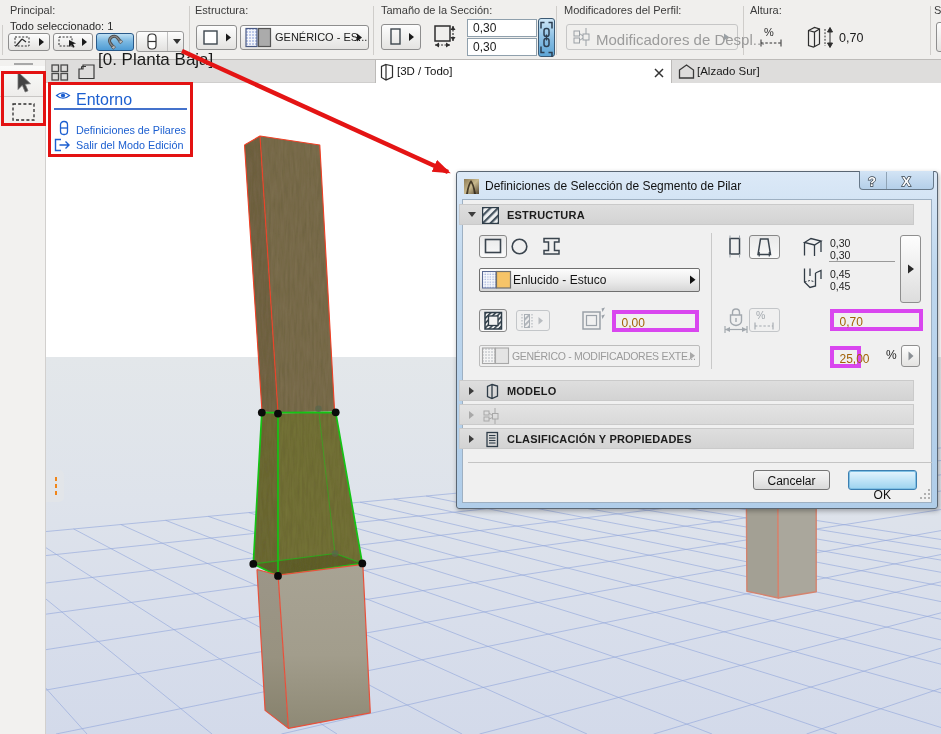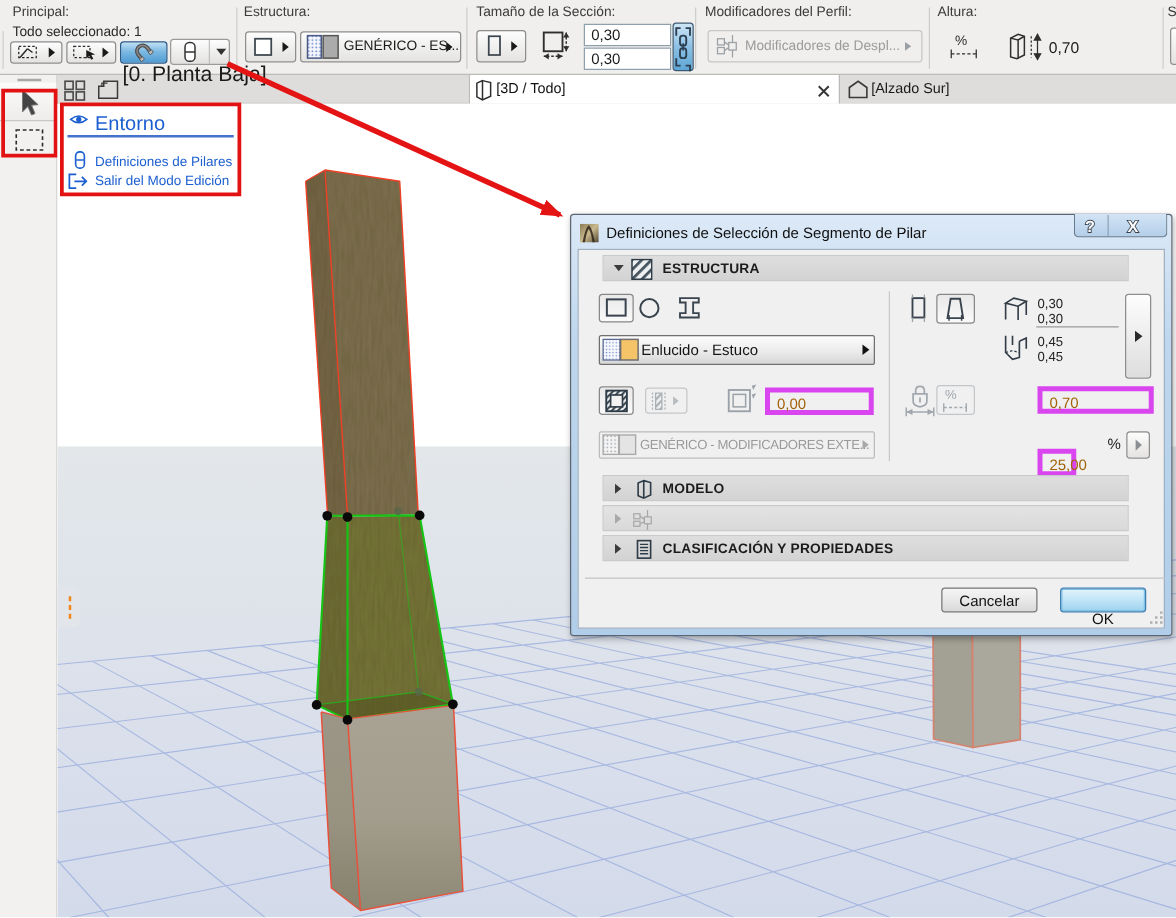--- a/index.html
+++ b/index.html
@@ -9,21 +9,21 @@
 .tbtn{position:absolute;border:1px solid #8e8e8e;border-radius:3px;
  background:linear-gradient(#fdfdfd,#f1f1f0 45%,#e4e3e1);box-sizing:border-box}
 .vsep{position:absolute;width:1px;background:#cfcdca;top:6px;height:49px}
 .fld{position:absolute;background:#fff;border:1px solid #8fa0ad;box-sizing:border-box;
  font-size:12px;color:#1a1a1a;padding:1px 0 0 5px}
 .dfld{position:absolute;background:#f0f0f0;border:4px solid #d946ef;box-sizing:border-box;
  font-size:12px;color:#a16207;padding:2px 17px 0 6px}
 .selbtn{position:absolute;border:1px solid #888;border-radius:3px;box-sizing:border-box;
  background:linear-gradient(#e9e9e9,#f2f2f2 55%,#fafafa)}
 .disbtn{position:absolute;border:1px solid #c3c6c9;border-radius:3px;box-sizing:border-box;background:#f0f0f0}
-.secbar{position:absolute;left:482px;width:421px;height:21px;
+.secbar{position:absolute;left:459px;width:455px;height:21px;
  background:linear-gradient(#dedede,#d3d3d3);border:1px solid #cacaca;box-sizing:border-box}
 .sectxt{position:absolute;left:47px;top:4px;font-size:11px;font-weight:bold;color:#1c1c1c;letter-spacing:.2px}
 .tri{position:absolute;width:0;height:0;border-left:5px solid #3c3c3c;border-top:4px solid transparent;border-bottom:4px solid transparent}
 .trid{position:absolute;width:0;height:0;border-top:5px solid #3c3c3c;border-left:4px solid transparent;border-right:4px solid transparent}
 </style></head>
 <body>
 
 <div class="abs" style="left:0;top:0;width:941px;height:59px;background:#f0efed;border-bottom:1px solid #bdbbb9"></div>
 <div class="abs lbl" style="left:10px;top:4px">Principal:</div>
 <div class="abs lbl" style="left:10px;top:20px;color:#2a2a2a">Todo seleccionado: 1</div>
@@ -118,21 +118,21 @@
 <svg class="abs" style="left:566px;top:24px" width="172" height="26" stroke="#9aa0a5" fill="none">
  <rect x="8" y="7" width="5.5" height="5"></rect>
     <rect x="8" y="14" width="5.5" height="5"></rect>
  <rect x="17" y="10" width="6" height="6"></rect>
  <line x1="13.5" y1="9.5" x2="17" y2="12"></line>
     <line x1="13.5" y1="16.5" x2="17" y2="14"></line>
  <line x1="20" y1="4" x2="20" y2="10"></line>
     <line x1="20" y1="16" x2="20" y2="22"></line>
  <path d="M158 9.5 l5 3.5 -5 3.5 z" fill="#9aa0a5" stroke="none"></path>
 </svg>
-<div class="abs" style="left:596px;top:31px;font-size:11px;color:#9b9b9b">Modificadores de Despl...</div>
+<div class="abs" style="left:596px;top:31px;font-size:15px;color:#9b9b9b">Modificadores de Despl...</div>
 
 <div class="abs lbl" style="left:750px;top:4px">Altura:</div>
 <svg class="abs" style="left:760px;top:26px" width="26" height="22">
  <text x="4" y="10" font-size="11" fill="#2e2e2e" font-family="Liberation Sans">%</text>
  <g stroke="#2e2e2e" fill="none">
   <line x1="1" y1="17" x2="21" y2="17" stroke-dasharray="2.5 1.8"></line>
   <line x1="1" y1="13.5" x2="1" y2="20.5"></line>
       <line x1="21" y1="13.5" x2="21" y2="20.5"></line>
  </g>
 </svg>
@@ -469,21 +469,21 @@
 <svg class="abs" style="left:749px;top:307.5px" width="30.5" height="24.5" stroke="#a2a8ae" fill="none">
  <text x="7" y="11" font-size="10.5" fill="#a2a8ae" stroke="none" font-family="Liberation Sans">%</text>
  <g stroke-width="1.1">
   <line x1="6" y1="18" x2="24" y2="18" stroke-dasharray="2.4 1.8"></line>
   <line x1="6" y1="14.5" x2="6" y2="21.5"></line>
       <line x1="24" y1="14.5" x2="24" y2="21.5"></line>
  </g>
 </svg>
 <div class="dfld" style="left:829.5px;top:309px;width:93px;height:22px">0,70</div>
 
-<div class="dfld" style="left:829.5px;top:359px;width:30px;height:22px">25,00</div>
+<div class="dfld" style="left:829.5px;top:346px;width:30px;height:22px">25,00</div>
 <div class="abs" style="left:886px;top:348px;font-size:12px;color:#222">%</div>
 <div class="tbtn" style="left:900.5px;top:344.5px;width:19.5px;height:22px"></div>
 <svg class="abs" style="left:900.5px;top:344.5px" width="19.5" height="22">
  <path d="M7.5 6.5 l5 4.5 -5 4.5 z" fill="#8a8f94"></path>
 </svg>
 
 <div class="secbar" style="top:380px">
  <div class="tri" style="left:9px;top:6px"></div>
  <svg class="abs" style="left:24px;top:2px" width="16" height="17" fill="none" stroke="#2e3c48" stroke-width="1.3">
   <path d="M8 1.5 L13.5 3 L13.5 13 L8 15.5 L3.5 13.5 L3.5 3.5 z M8 1.5 L8 15.5"></path>

